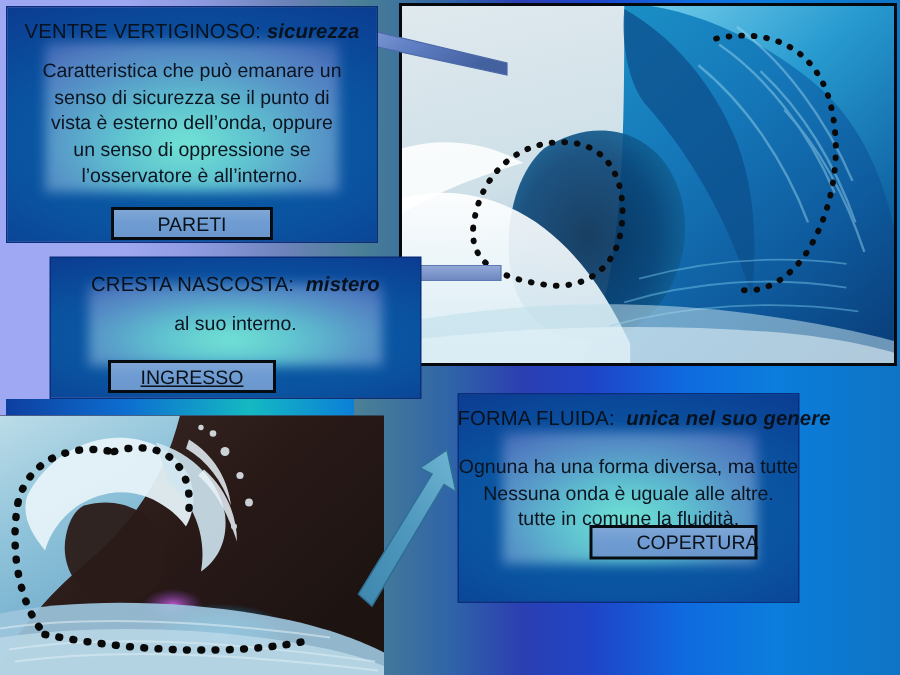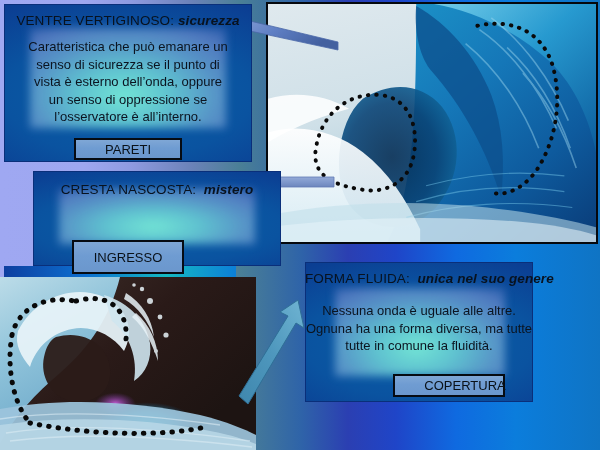--- a/index.html
+++ b/index.html
@@ -60,21 +60,21 @@
 
   #panel-cresta{left:4px;top:171px;width:248px;height:95px;margin-left:29px;}
   #panel-cresta .glow{left:26px;top:18px;right:26px;bottom:22px;}
   #panel-cresta .head{top:11px;}
   #panel-cresta .body-text{top:36px;}
 
   #panel-forma{left:305px;top:262px;width:228px;height:140px;}
   #panel-forma .glow{left:30px;top:26px;right:28px;bottom:26px;}
   #panel-forma .head{top:9px;}
   #panel-forma .body-text{top:40px;}
-  #panel-forma .tag{left:88px;top:112px;width:112px;height:23px;padding-left:32px;}
+  #panel-forma .tag{left:88px;top:88px;width:112px;height:23px;padding-left:32px;}
 
   
   .photo{position:absolute;overflow:hidden;}
   #photo-barrel{
     left:266px;top:2px;width:332px;height:242px;
     border:2px solid #05080d;box-sizing:border-box;
     background:#0a4f86;
   }
   #photo-shore{
     left:0px;top:277px;width:256px;height:173px;
@@ -275,35 +275,36 @@
 
   <div class="panel" id="panel-cresta">
     <div class="frame"></div>
     <div class="glow"></div>
     <div class="content">
       <div class="head">
         <span>CRESTA NASCOSTA:</span>
         &nbsp;<span class="em">mistero</span>
       </div>
       <div class="body-text">
+        <div>al suo interno.</div>
       </div>
     </div>
   </div>
-  <div class="tag" id="tag-ingresso" style="left:72px;top:240px;width:112px;height:34px;">INGRESSO</div>
+  <div class="tag" id="tag-ingresso" style="left:72px;top:240px;width:112px;height:22px;text-decoration:underline;">INGRESSO</div>
 
   <div class="panel" id="panel-forma">
     <div class="frame"></div>
     <div class="glow"></div>
     <div class="content">
       <div class="head">
         <span>FORMA FLUIDA:</span>
         &nbsp;<span class="em">unica nel suo genere</span>
       </div>
       <div class="body-text">
+        <div>Ognuna ha una forma diversa, ma tutte</div>
         <div>Nessuna onda è uguale alle altre.</div>
-        <div>Ognuna ha una forma diversa, ma tutte</div>
         <div>tutte in comune la fluidità.</div>
       </div>
       <div class="tag">COPERTURA</div>
     </div>
   </div>
 
 </div>
 
 </body></html>

